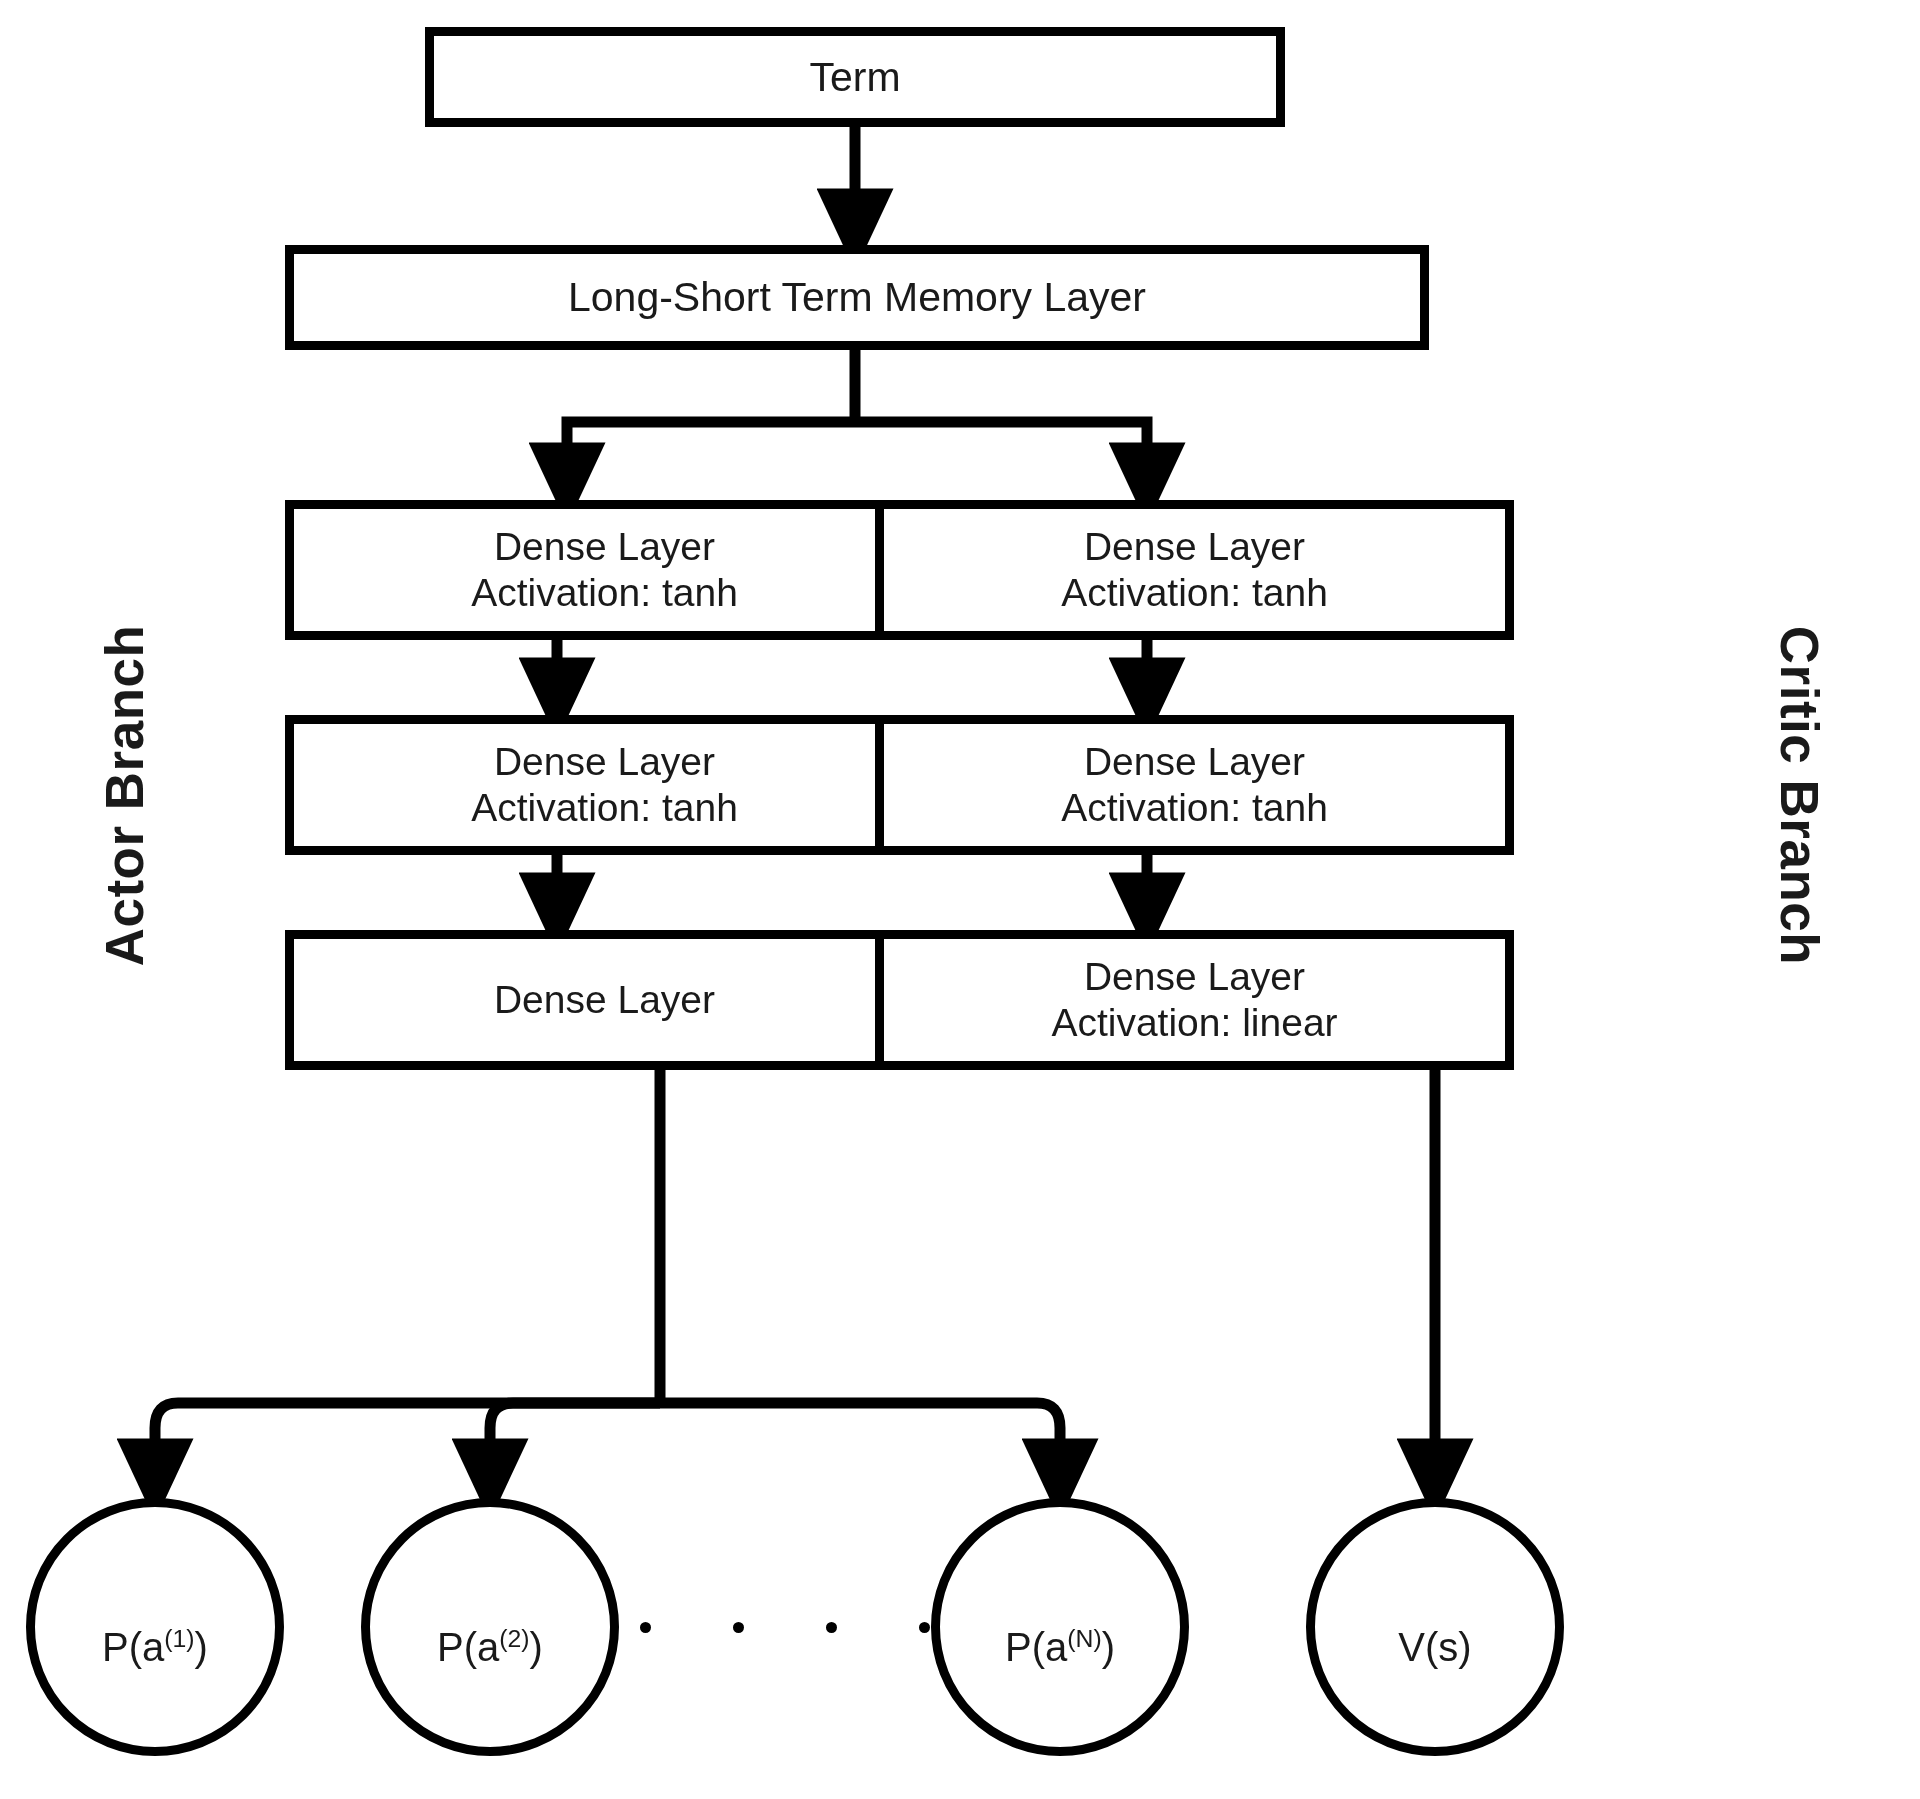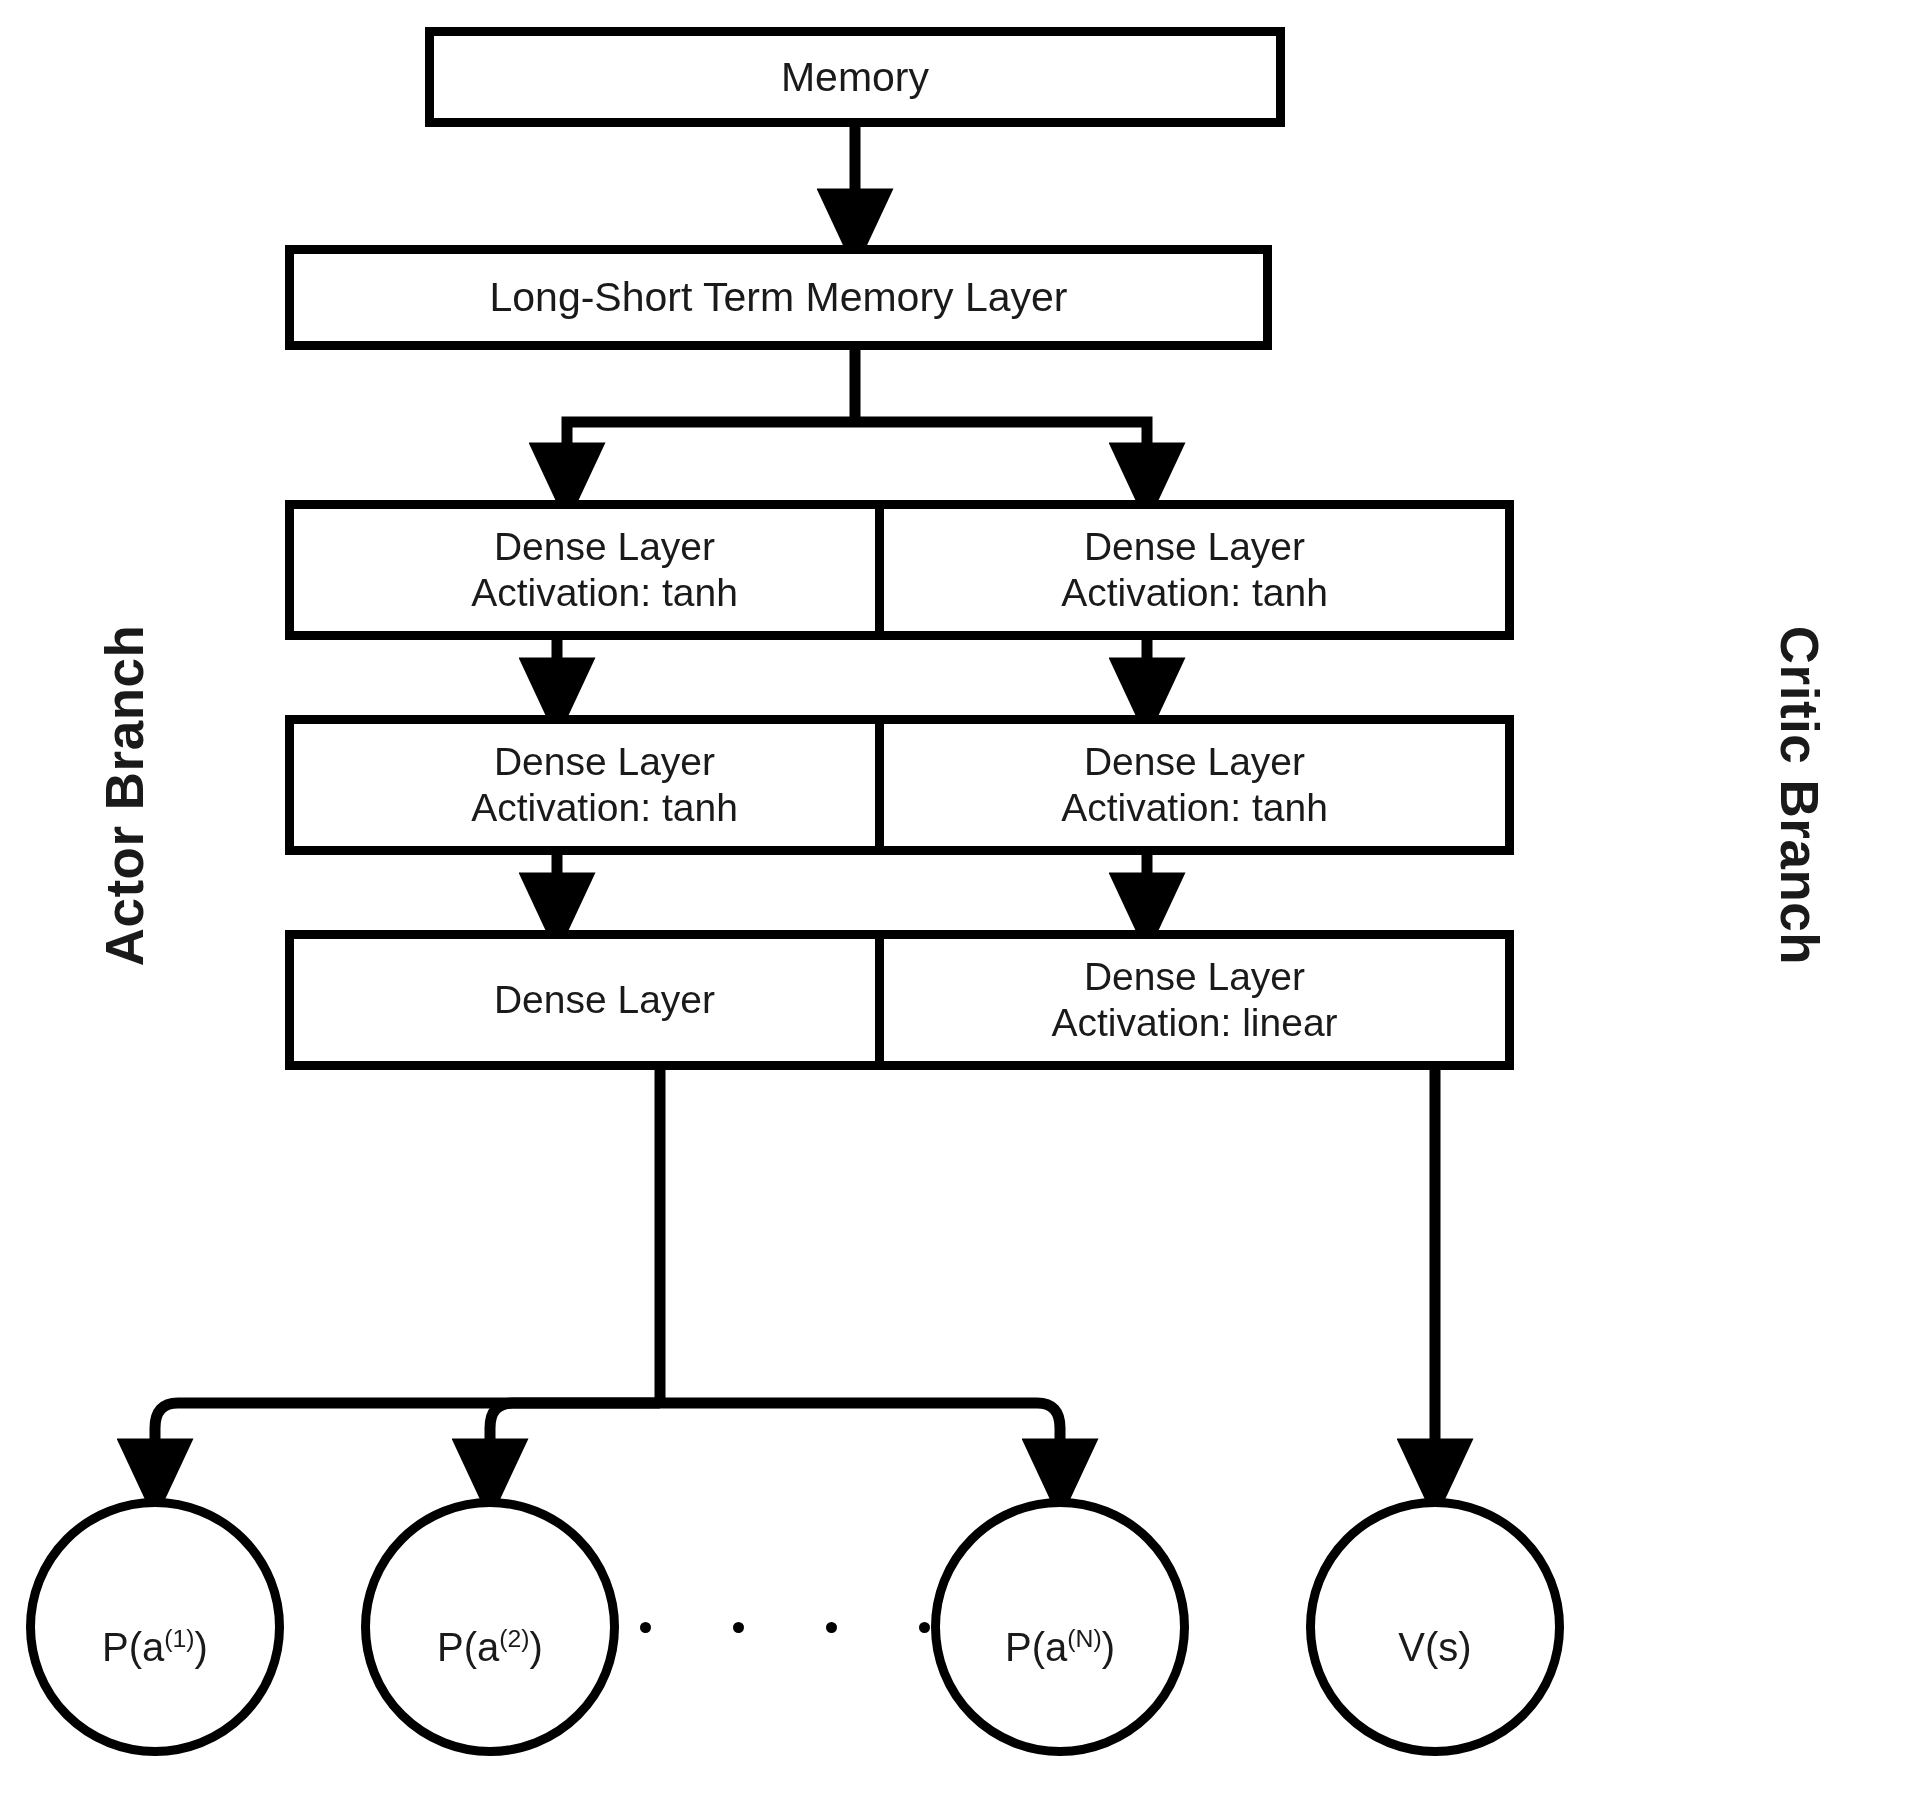--- a/index.html
+++ b/index.html
@@ -37,21 +37,21 @@
     justify-content: center;
     text-align: center;
     line-height: 1.18;
     z-index: 3;
   }
   .node-box .ln {
     display: block;
     white-space: nowrap;
   }
   .box-input { left: 425px; top: 27px; width: 860px; height: 100px; font-size: 41px; }
-  .box-lstm  { left: 285px; top: 245px; width: 987px; height: 105px; font-size: 41px; }
+  .box-lstm  { left: 285px; top: 245px; width: 1144px; height: 105px; font-size: 41px; }
 
   .box-dense { width: 639px; height: 140px; font-size: 39px; }
   .d-a1 { left: 285px;  top: 500px; }
   .d-c1 { left: 875px;  top: 500px; }
   .d-a2 { left: 285px;  top: 715px; }
   .d-c2 { left: 875px;  top: 715px; }
   .d-a3 { left: 285px;  top: 930px; }
   .d-c3 { left: 875px;  top: 930px; }
 
   .out-circle {
@@ -154,21 +154,21 @@
     <path d="M 660,1403 L 178,1403 Q 155,1403 155,1428 L 155,1478" stroke="#000000" stroke-width="11" fill="none" marker-end="url(#arrowhead)"></path>
 
     <path d="M 660,1403 L 513,1403 Q 490,1403 490,1428 L 490,1478" stroke="#000000" stroke-width="11" fill="none" marker-end="url(#arrowhead)"></path>
 
     <path d="M 660,1403 L 1037,1403 Q 1060,1403 1060,1428 L 1060,1478" stroke="#000000" stroke-width="11" fill="none" marker-end="url(#arrowhead)"></path>
 
     <path d="M 1435,1070 L 1435,1478" stroke="#000000" stroke-width="11" fill="none" marker-end="url(#arrowhead)"></path>
   </svg>
 
   <div class="node-box box-input">
-    <span class="ln">Memory</span>
+    <span class="ln">Term</span>
   </div>
 
   <div class="node-box box-lstm">
     <span class="ln">Long-Short Term Memory Layer</span>
   </div>
 
   <div class="node-box box-dense d-a1">
     <span class="ln">Dense Layer</span>
     <span class="ln">Activation: tanh</span>
   </div>

